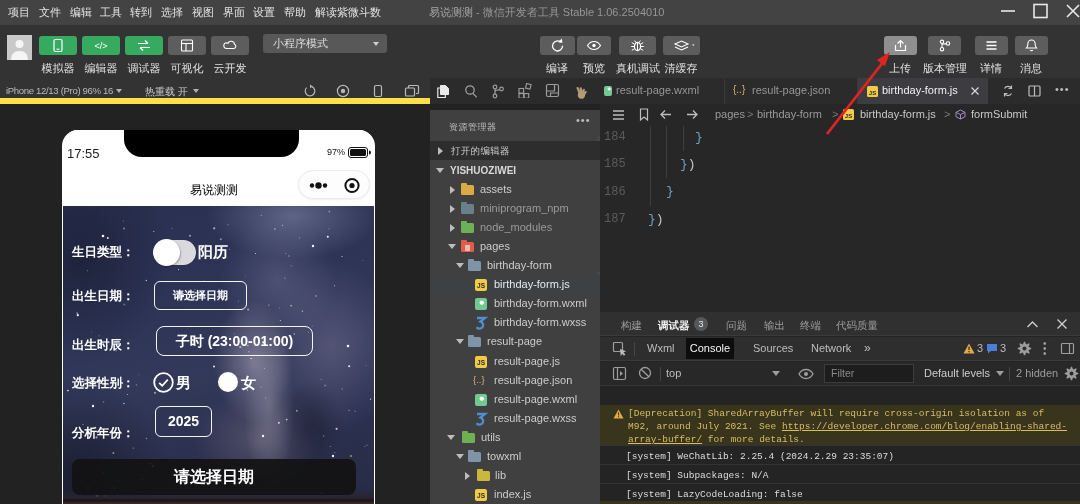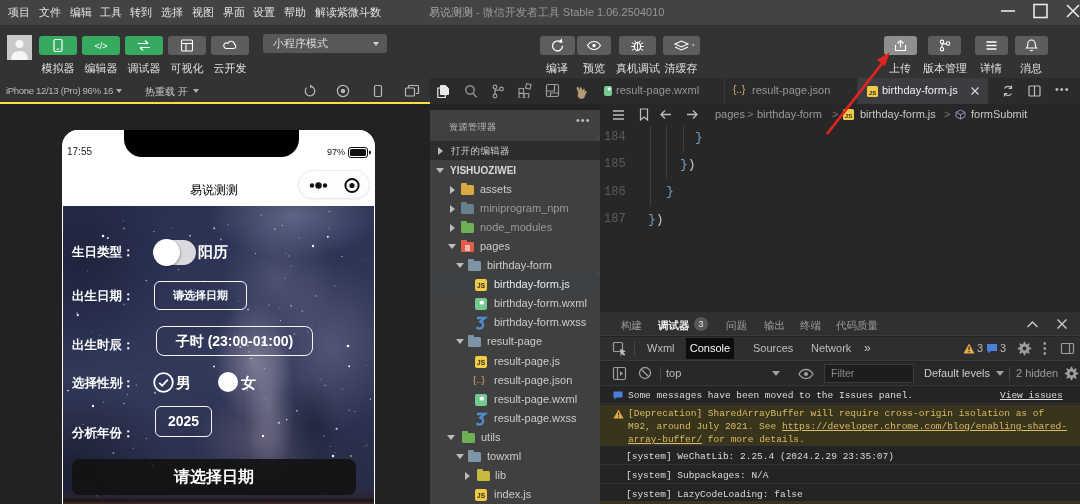--- a/index.html
+++ b/index.html
@@ -12,21 +12,21 @@
 .winbtn{position:absolute;top:0;height:25px;color:#efefef}
 
 #toolbar{left:0;top:25px;width:1080px;height:53px;background:#333333}
 .tbbtn{position:absolute;top:11px;height:19px;border-radius:3px;background:#5d5d5d}
 .tbbtn.green{background:#36ab60}
 .tblabel{position:absolute;top:36px;font-size:11px;color:#e2e2e2;white-space:nowrap;transform:translateX(-50%)}
 .tbdrop{position:absolute;top:9px;height:19px;border-radius:3px;background:#585858;color:#dedede;font-size:11px;line-height:19px;padding-left:10px}
 .tbdrop .da{position:absolute;right:8px;top:8px;width:0;height:0;border-left:3.5px solid transparent;border-right:3.5px solid transparent;border-top:4px solid #cfcfcf}
 #avatar{position:absolute;left:7px;top:10px;width:25px;height:25px;background:#c9c9c9;overflow:hidden}
 
-#devicebar{left:0;top:78px;width:430px;height:26px;background:#333333;border-bottom:2px solid #fde047;color:#b9b9b9;font-size:10px}
+#devicebar{left:0;top:78px;width:430px;height:26px;background:#333333;border-bottom:6px solid #fde047;color:#b9b9b9;font-size:10px}
 
 #sim{left:0;top:104px;width:430px;height:400px;background:#222222}
 #phone{position:absolute;left:62px;top:26px;width:313px;height:374px;background:#ffffff;border-radius:16px 16px 0 0}
 #screen{position:absolute;left:1px;top:0;width:311px;height:374px;border-radius:15px 15px 0 0;overflow:hidden}
 #statusbar{position:absolute;left:0;top:0;width:311px;height:30px;background:#fff}
 #notch{position:absolute;left:61px;top:0;width:175px;height:27px;background:#000;border-radius:0 0 18px 18px}
 #navbar{position:absolute;left:0;top:30px;width:311px;height:46px;background:#fff}
 #sky{position:absolute;left:0;top:76px;width:311px;height:298px;background:
  radial-gradient(ellipse 55px 85px at 190px 155px, rgba(215,200,220,0.42), rgba(215,200,220,0) 72%),
  radial-gradient(ellipse 36px 120px at 206px 200px, rgba(228,218,228,0.26), rgba(228,218,228,0) 70%),
@@ -318,21 +318,21 @@
             <path d="M6.2 10.8 l3 3 l5.6 -6.2" fill="none" stroke="#fff" stroke-width="1.8"></path>
           </svg>
         <div class="wlabel" style="left:113px;top:168px;font-size:15px">男</div>
         <div style="position:absolute;left:155px;top:166px;width:20px;height:20px;border-radius:50%;background:#fff"></div>
         <div class="wlabel" style="left:178px;top:168px;font-size:15px">女</div>
         <div class="wlabel" style="left:9px;top:219px">分析年份：</div>
         <div class="wbox" style="left:92px;top:200px;width:57px;height:31px;line-height:29px;font-size:14px">2025</div>
         <div style="position:absolute;left:9px;top:253px;width:284px;height:36px;background:rgba(18,18,18,0.92);border-radius:8px;color:#fff;font-size:16px;font-weight:bold;text-align:center;line-height:36px">请选择日期</div>
       </div>
       <div id="statusbar">
-        <span style="position:absolute;left:4px;top:16px;font-size:10px;color:#222">17:55</span>
+        <span style="position:absolute;left:4px;top:16px;font-size:13px;color:#222">17:55</span>
       </div>
       <div id="notch"></div>
       <span style="position:absolute;left:264px;top:17px;font-size:9px;color:#111">97%</span>
       <svg style="position:absolute;left:285px;top:17px" width="23" height="11" viewBox="0 0 23 11">
           <rect x="0.5" y="0.5" width="19" height="10" rx="2.5" fill="none" stroke="#111" stroke-width="1"></rect>
           <rect x="2" y="2" width="16" height="7" rx="1.5" fill="#111"></rect>
           <path d="M21 3.5 a2 2 0 0 1 0 4 z" fill="#111"></path>
         </svg>
       <div id="navbar">
         <span style="position:absolute;left:127px;top:22px;font-size:12px;color:#000">易说测测</span>
@@ -635,27 +635,20 @@
     <div style="position:absolute;left:224px;top:2px;width:90px;height:19px;background:#1d1d1d;border:1px solid #3c3c3c;color:#8a8a8a;font-size:10.5px;line-height:17px;padding-left:6px">Filter</div>
     <span style="position:absolute;left:324px;top:5px;color:#cccccc">Default levels</span>
     <span style="position:absolute;left:396px;top:9px;width:0;height:0;border-left:4px solid transparent;border-right:4px solid transparent;border-top:5px solid #9d9d9d"></span>
     <div style="position:absolute;left:409px;top:5px;width:1px;height:14px;background:#454545"></div>
     <span style="position:absolute;left:416px;top:5px;color:#9d9d9d">2 hidden</span>
     <svg style="position:absolute;left:464px;top:4px" width="15" height="15" viewBox="0 0 15 15">
         <path d="M6.94 0.72 L8.06 0.72 L8.90 3.12 L9.60 3.41 L11.90 2.31 L12.69 3.10 L11.59 5.40 L11.88 6.10 L14.28 6.94 L14.28 8.06 L11.88 8.90 L11.59 9.60 L12.69 11.90 L11.90 12.69 L9.60 11.59 L8.90 11.88 L8.06 14.28 L6.94 14.28 L6.10 11.88 L5.40 11.59 L3.10 12.69 L2.31 11.90 L3.41 9.60 L3.12 8.90 L0.72 8.06 L0.72 6.94 L3.12 6.10 L3.41 5.40 L2.31 3.10 L3.10 2.31 L5.40 3.41 L6.10 3.12 Z M 9.50 7.5 A 2.0 2.0 0 1 0 5.50 7.5 A 2.0 2.0 0 1 0 9.50 7.5 Z" fill="#9d9d9d" fill-rule="evenodd"></path>
       </svg>
   </div>
   <div class="mono" style="position:absolute;left:0;top:75px;width:480px;height:117px;font-size:9.5px;color:#dcdcdc">
-    <div style="position:absolute;left:0;top:0;width:480px;height:17px;border-bottom:1px solid #333333">
-      <svg style="position:absolute;left:13px;top:4px" width="10" height="9" viewBox="0 0 10 9">
-          <path d="M0.5 0.5 h9 v6 h-5.5 l-2.5 2 v-2 h-1 z" fill="#4a7edb"></path>
-        </svg>
-      <span style="position:absolute;left:28px;top:3px">Some messages have been moved to the Issues panel.</span>
-      <span style="position:absolute;left:400px;top:3px;text-decoration:underline">View issues</span>
-    </div>
     <div style="position:absolute;left:0;top:18px;width:480px;height:41px;background:#39351d;border-bottom:1px solid #333333;color:#d9bb66">
       <svg style="position:absolute;left:13px;top:4px" width="11" height="10" viewBox="0 0 11 10">
           <path d="M5.5 0.5 L10.5 9.5 H0.5 Z" fill="#e5a947"></path>
           <rect x="5" y="3.4" width="1.1" height="3" fill="#39351d"></rect>
           <rect x="5" y="7.2" width="1.1" height="1.1" fill="#39351d"></rect>
         </svg>
       <span style="position:absolute;left:28px;top:3px">[Deprecation] SharedArrayBuffer will require cross-origin isolation as of</span>
       <span style="position:absolute;left:28px;top:16px">M92, around July 2021. See <span style="text-decoration:underline">https://developer.chrome.com/blog/enabling-shared-</span></span>
       <span style="position:absolute;left:28px;top:29px"><span style="text-decoration:underline">array-buffer/</span> for more details.</span>
     </div>

